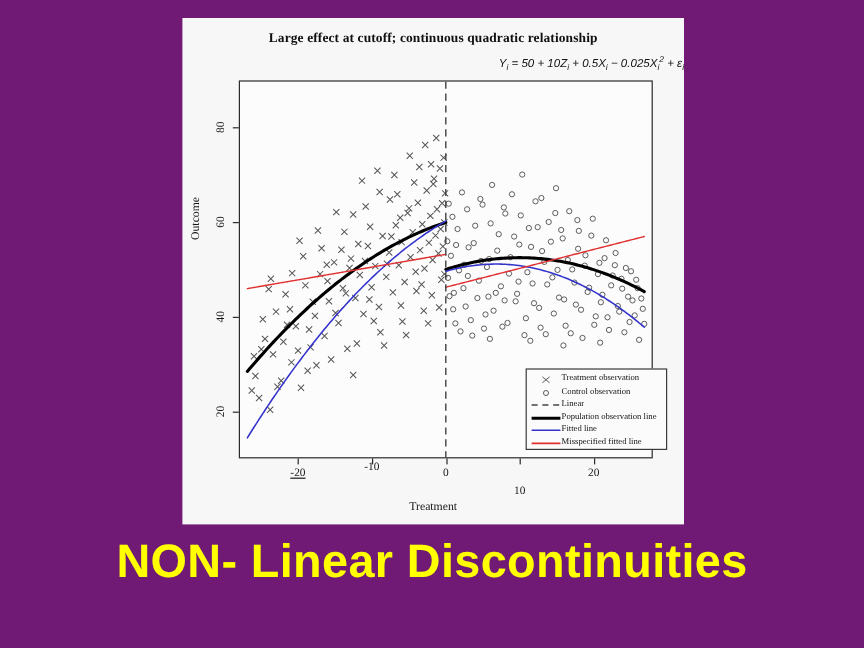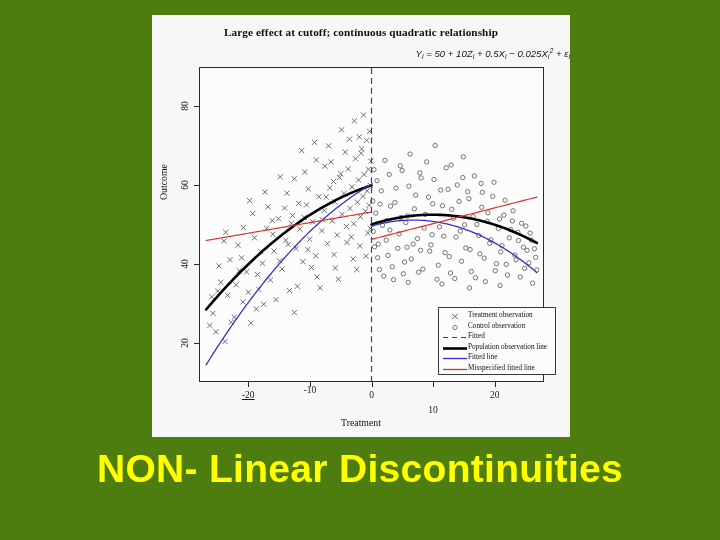--- a/index.html
+++ b/index.html
@@ -10,21 +10,21 @@
   body {
     width: 720px;
     height: 540px;
     overflow: hidden;
     font-family: "Liberation Serif", serif;
   }
   #slide {
     position: relative;
     width: 720px;
     height: 540px;
-    background: #4d7c0f;
+    background: #701a75;
   }
   
   #figure-panel {
     position: absolute;
     left: 152px;
     top: 15px;
     width: 418px;
     height: 422px;
     background: #f7f7f7;
   }
@@ -498,21 +498,21 @@
             </svg>
           </div>
           <div class="legend-label">Control observation</div>
         </div>
         <div class="legend-row">
           <div class="legend-key">
             <svg width="26" height="10" viewBox="0 0 26 10">
               <line x1="1" y1="5.5" x2="25" y2="5.5" stroke="#444444" stroke-width="1.2" stroke-dasharray="5,4"></line>
             </svg>
           </div>
-          <div class="legend-label">Fitted</div>
+          <div class="legend-label">Linear</div>
         </div>
         <div class="legend-row">
           <div class="legend-key">
             <svg width="26" height="10" viewBox="0 0 26 10">
               <line x1="1" y1="5.5" x2="25" y2="5.5" stroke="#000000" stroke-width="2.6"></line>
             </svg>
           </div>
           <div class="legend-label">Population observation line</div>
         </div>
         <div class="legend-row">

